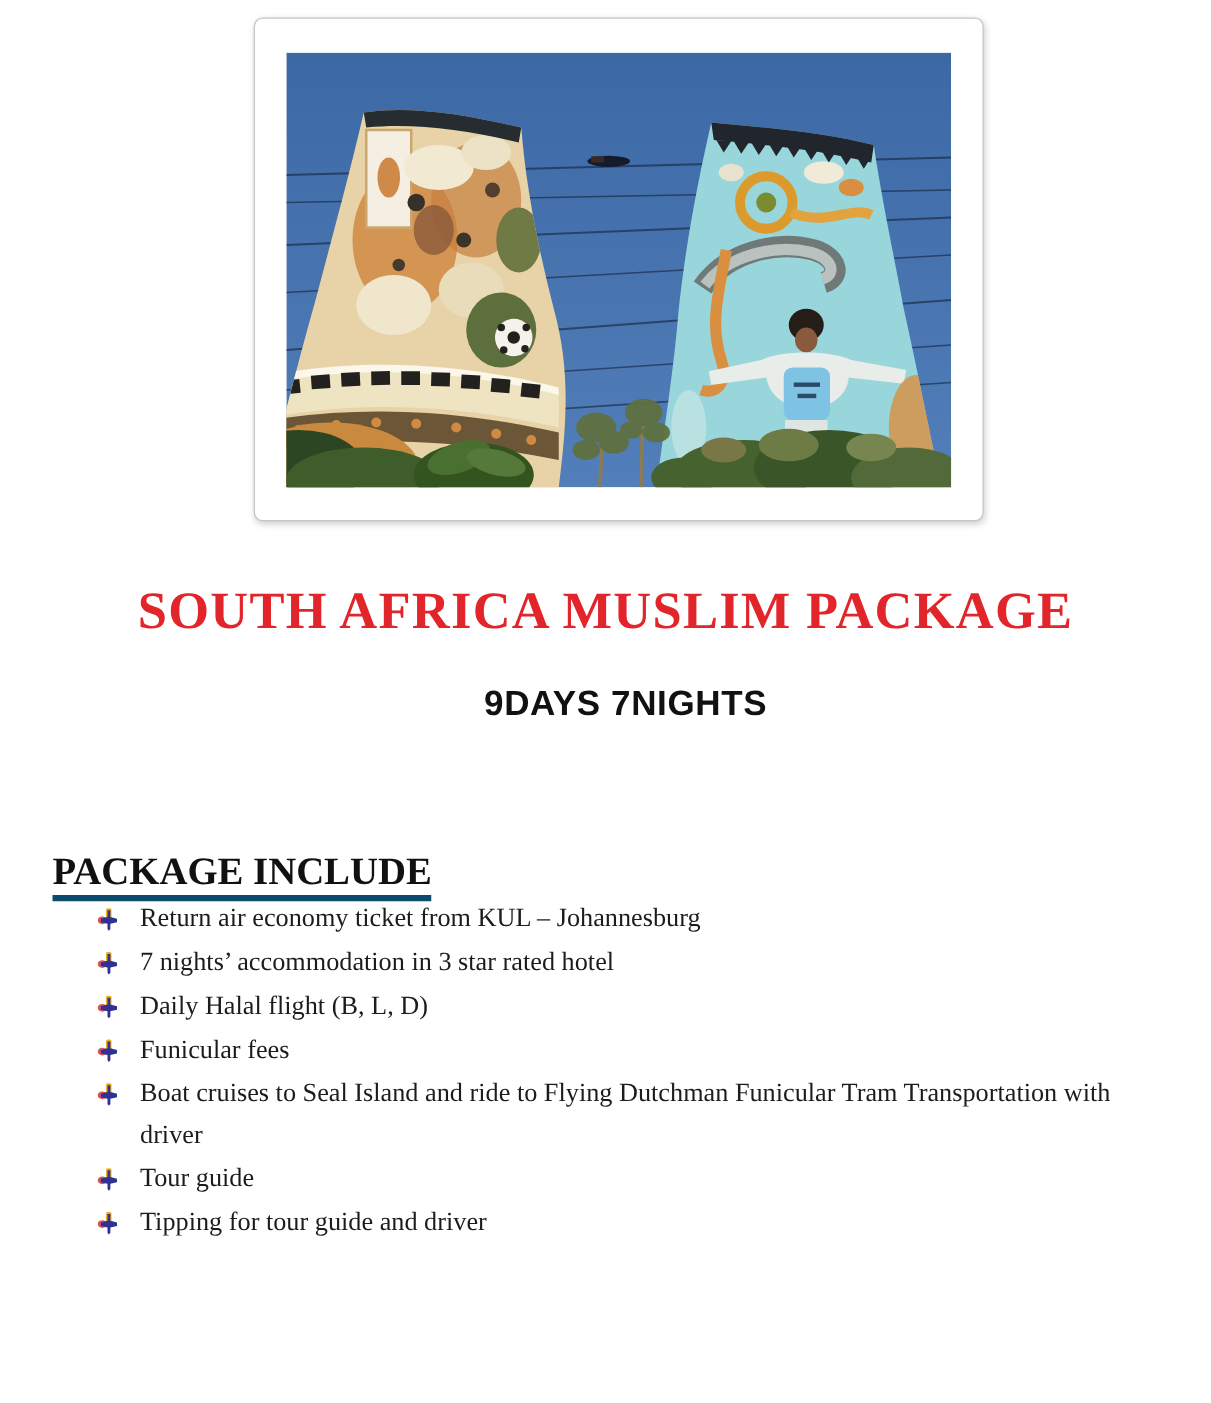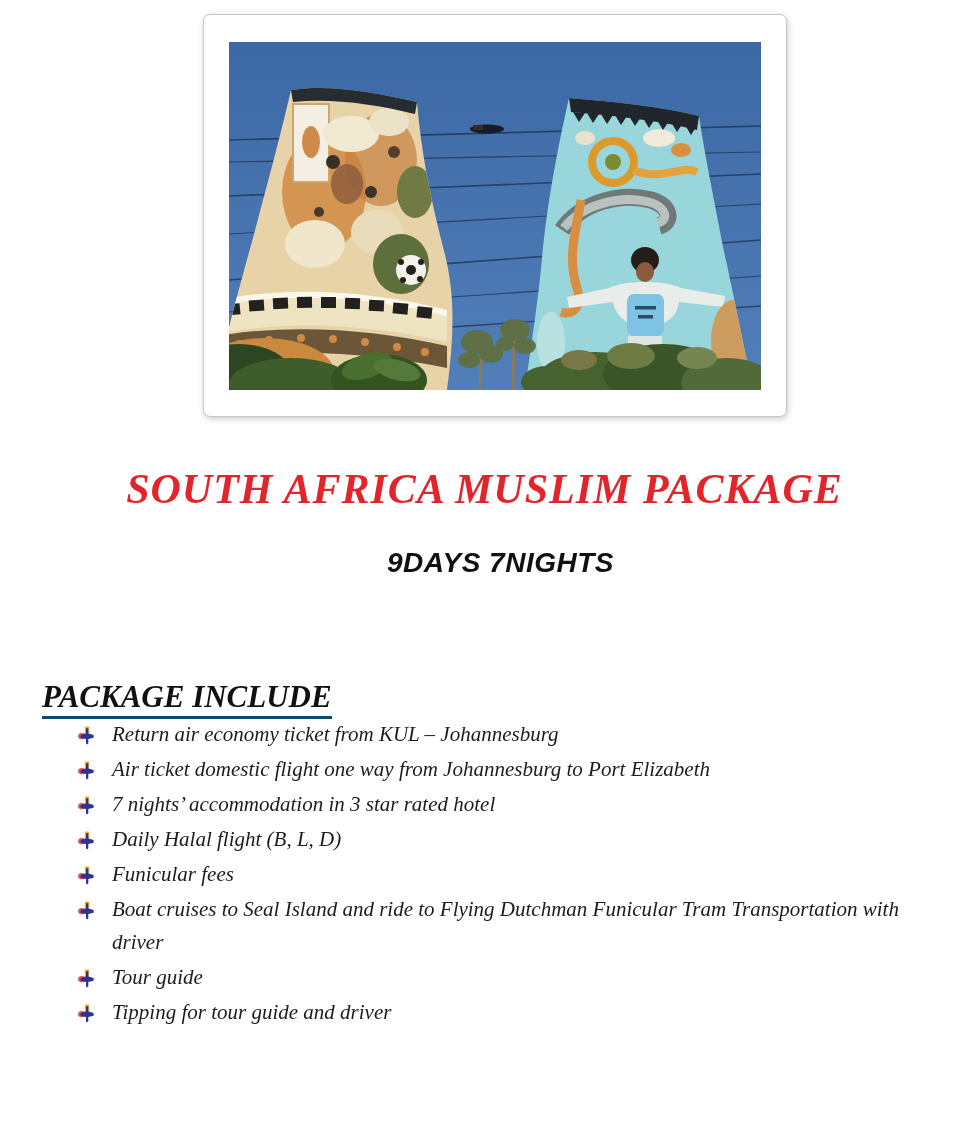--- a/index.html
+++ b/index.html
@@ -1,18 +1,18 @@
 <!DOCTYPE html>
 <html><head>
 <meta charset="utf-8">
 <style>
   html,body{margin:0;padding:0;background:#ffffff;}
   .page{
     position:relative;width:969px;height:1122px;margin:0 auto;background:#ffffff;
-    font-family:"Liberation Serif", serif;color:#1c1c1c;overflow:hidden;font-style:italic;
+    font-family:"Liberation Serif", serif;color:#1c1c1c;overflow:hidden;
   }
   
   .hero-frame{
     position:absolute;left:203px;top:14px;width:584px;height:403px;
     background:#ffffff;border:1px solid #c6c6c6;border-radius:7px;
     box-shadow:1px 2px 6px rgba(0,0,0,.20);
     box-sizing:border-box;
   }
   .hero-photo{position:absolute;left:25px;top:27px;width:532px;height:348px;overflow:hidden;}
   .hero-photo svg{display:block;width:100%;height:100%;}
@@ -24,21 +24,21 @@
   .subtitle{
     position:absolute;top:548px;left:16px;width:100%;text-align:center;
     font-family:"Liberation Sans", sans-serif;font-weight:bold;font-size:28px;
     color:#111111;letter-spacing:.5px;line-height:1.1;
   }
   .section-heading{
     position:absolute;top:680px;left:42px;
     font-weight:bold;font-size:31px;color:#111111;line-height:1.1;
   }
   .section-heading .underline{
-    border-bottom:3px solid #0c4a6e;padding-bottom:2px;display:inline-block;
+    border-bottom:5px solid #0c4a6e;padding-bottom:2px;display:inline-block;
   }
   
   .include-list{
     position:absolute;top:718px;left:78px;width:864px;
     margin:0;padding:0;list-style:none;
   }
   .include-list li{
     display:flex;align-items:flex-start;gap:18px;
     margin:0 0 2px 0;font-size:21px;line-height:33px;color:#1c1c1c;
   }
@@ -226,28 +226,20 @@
       <li>
         <svg class="bullet" viewBox="0 0 16 19" aria-hidden="true">
           <rect x="6.8" y="0.5" width="4.4" height="8" rx="1.2" fill="#efae1d"></rect>
           <ellipse cx="3.9" cy="10.2" rx="3.8" ry="3.1" fill="#dd5454"></ellipse>
           <path d="M8,2.2 L10.3,2.2 L10.3,7.6 L15.6,8.9 L15.6,11.8 L10.3,13 L10.3,17.2 L9.1,18.6 L8,17.2 L8,13 L2.6,11.8 L2.6,8.9 L8,7.6 Z" fill="#2f3193"></path>
         </svg>
         <div class="li-text">Return air economy ticket from KUL – Johannesburg</div>
       </li>
 
 
-      <li>
-        <svg class="bullet" viewBox="0 0 16 19" aria-hidden="true">
-          <rect x="6.8" y="0.5" width="4.4" height="8" rx="1.2" fill="#efae1d"></rect>
-          <ellipse cx="3.9" cy="10.2" rx="3.8" ry="3.1" fill="#dd5454"></ellipse>
-          <path d="M8,2.2 L10.3,2.2 L10.3,7.6 L15.6,8.9 L15.6,11.8 L10.3,13 L10.3,17.2 L9.1,18.6 L8,17.2 L8,13 L2.6,11.8 L2.6,8.9 L8,7.6 Z" fill="#2f3193"></path>
-        </svg>
-        <div class="li-text">Air ticket domestic flight one way from Johannesburg to Port Elizabeth</div>
-      </li>
 
       <li>
         <svg class="bullet" viewBox="0 0 16 19" aria-hidden="true">
           <rect x="6.8" y="0.5" width="4.4" height="8" rx="1.2" fill="#efae1d"></rect>
           <ellipse cx="3.9" cy="10.2" rx="3.8" ry="3.1" fill="#dd5454"></ellipse>
           <path d="M8,2.2 L10.3,2.2 L10.3,7.6 L15.6,8.9 L15.6,11.8 L10.3,13 L10.3,17.2 L9.1,18.6 L8,17.2 L8,13 L2.6,11.8 L2.6,8.9 L8,7.6 Z" fill="#2f3193"></path>
         </svg>
         <div class="li-text">7 nights’ accommodation in 3 star rated hotel</div>
       </li>
 

